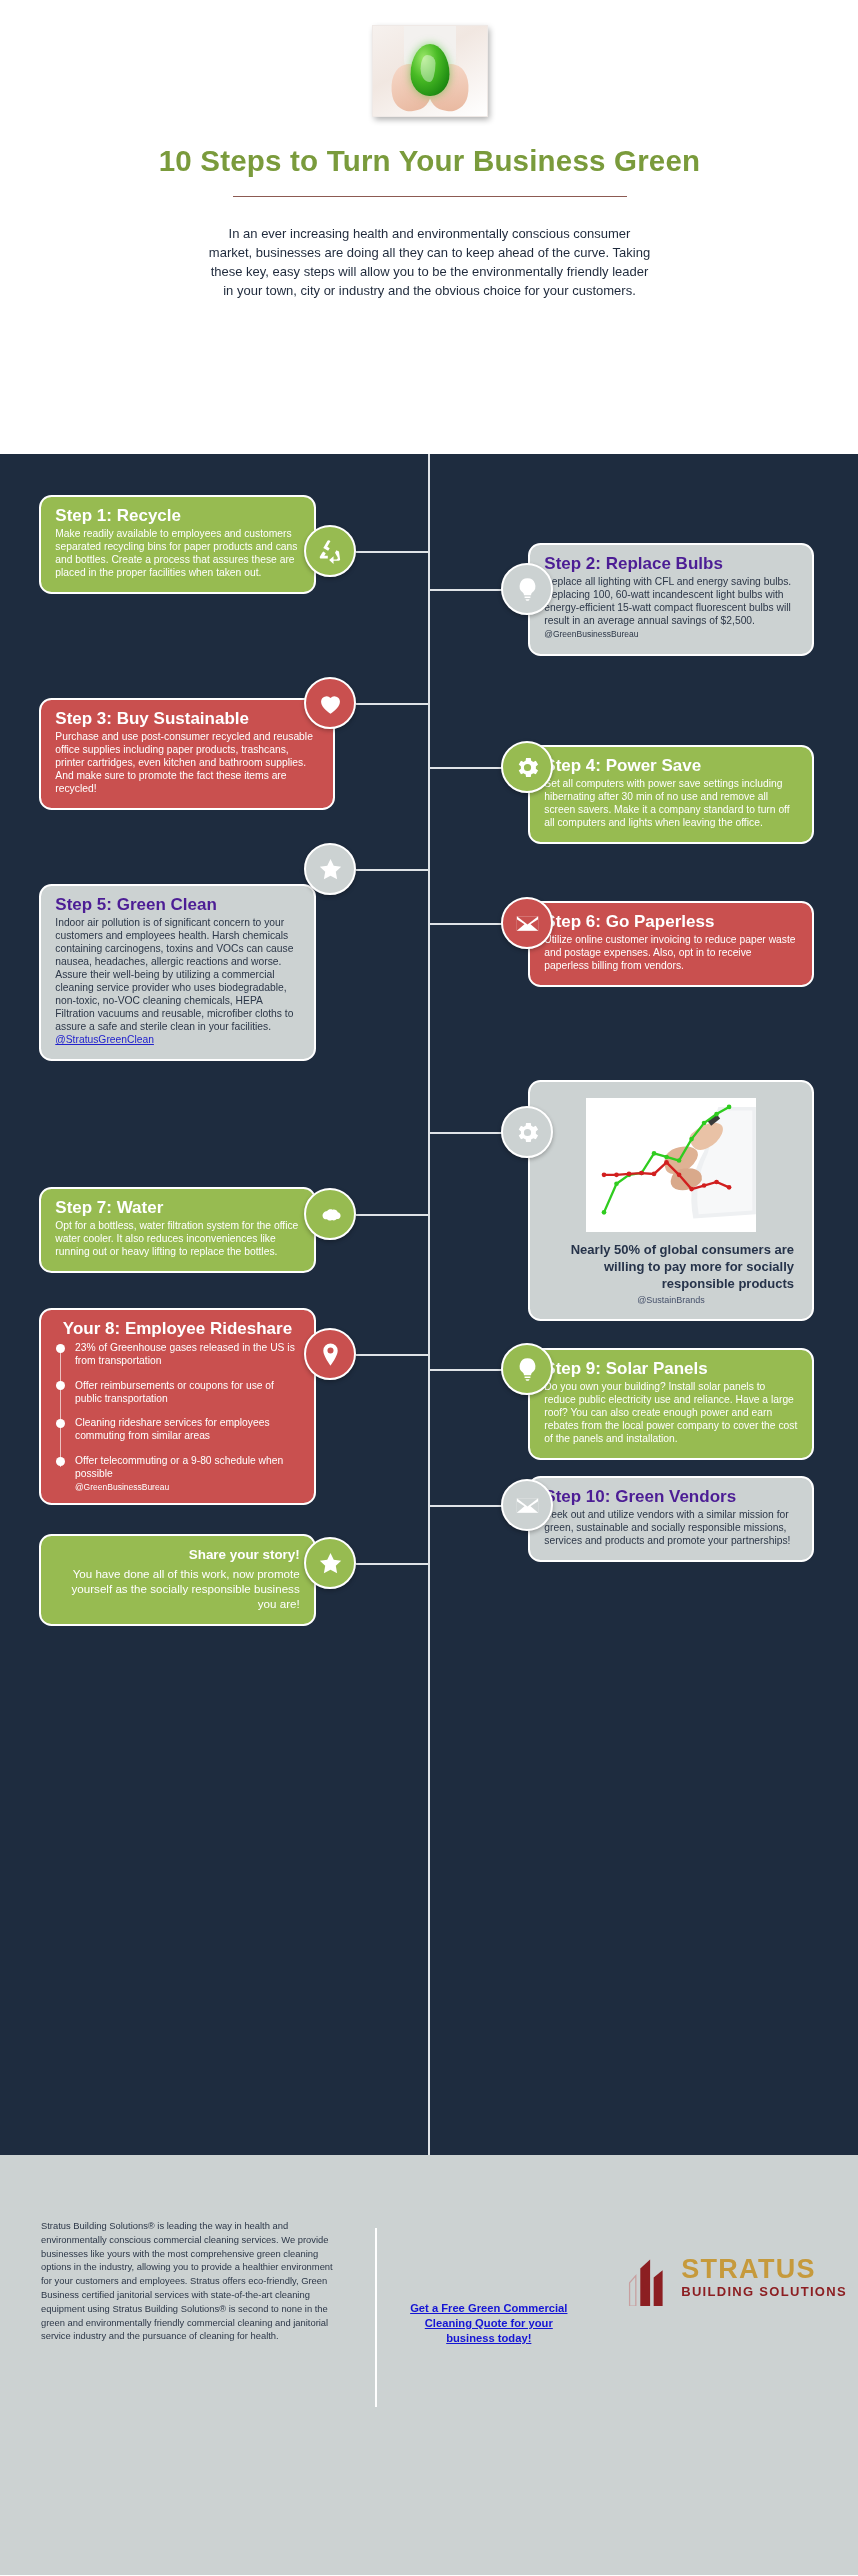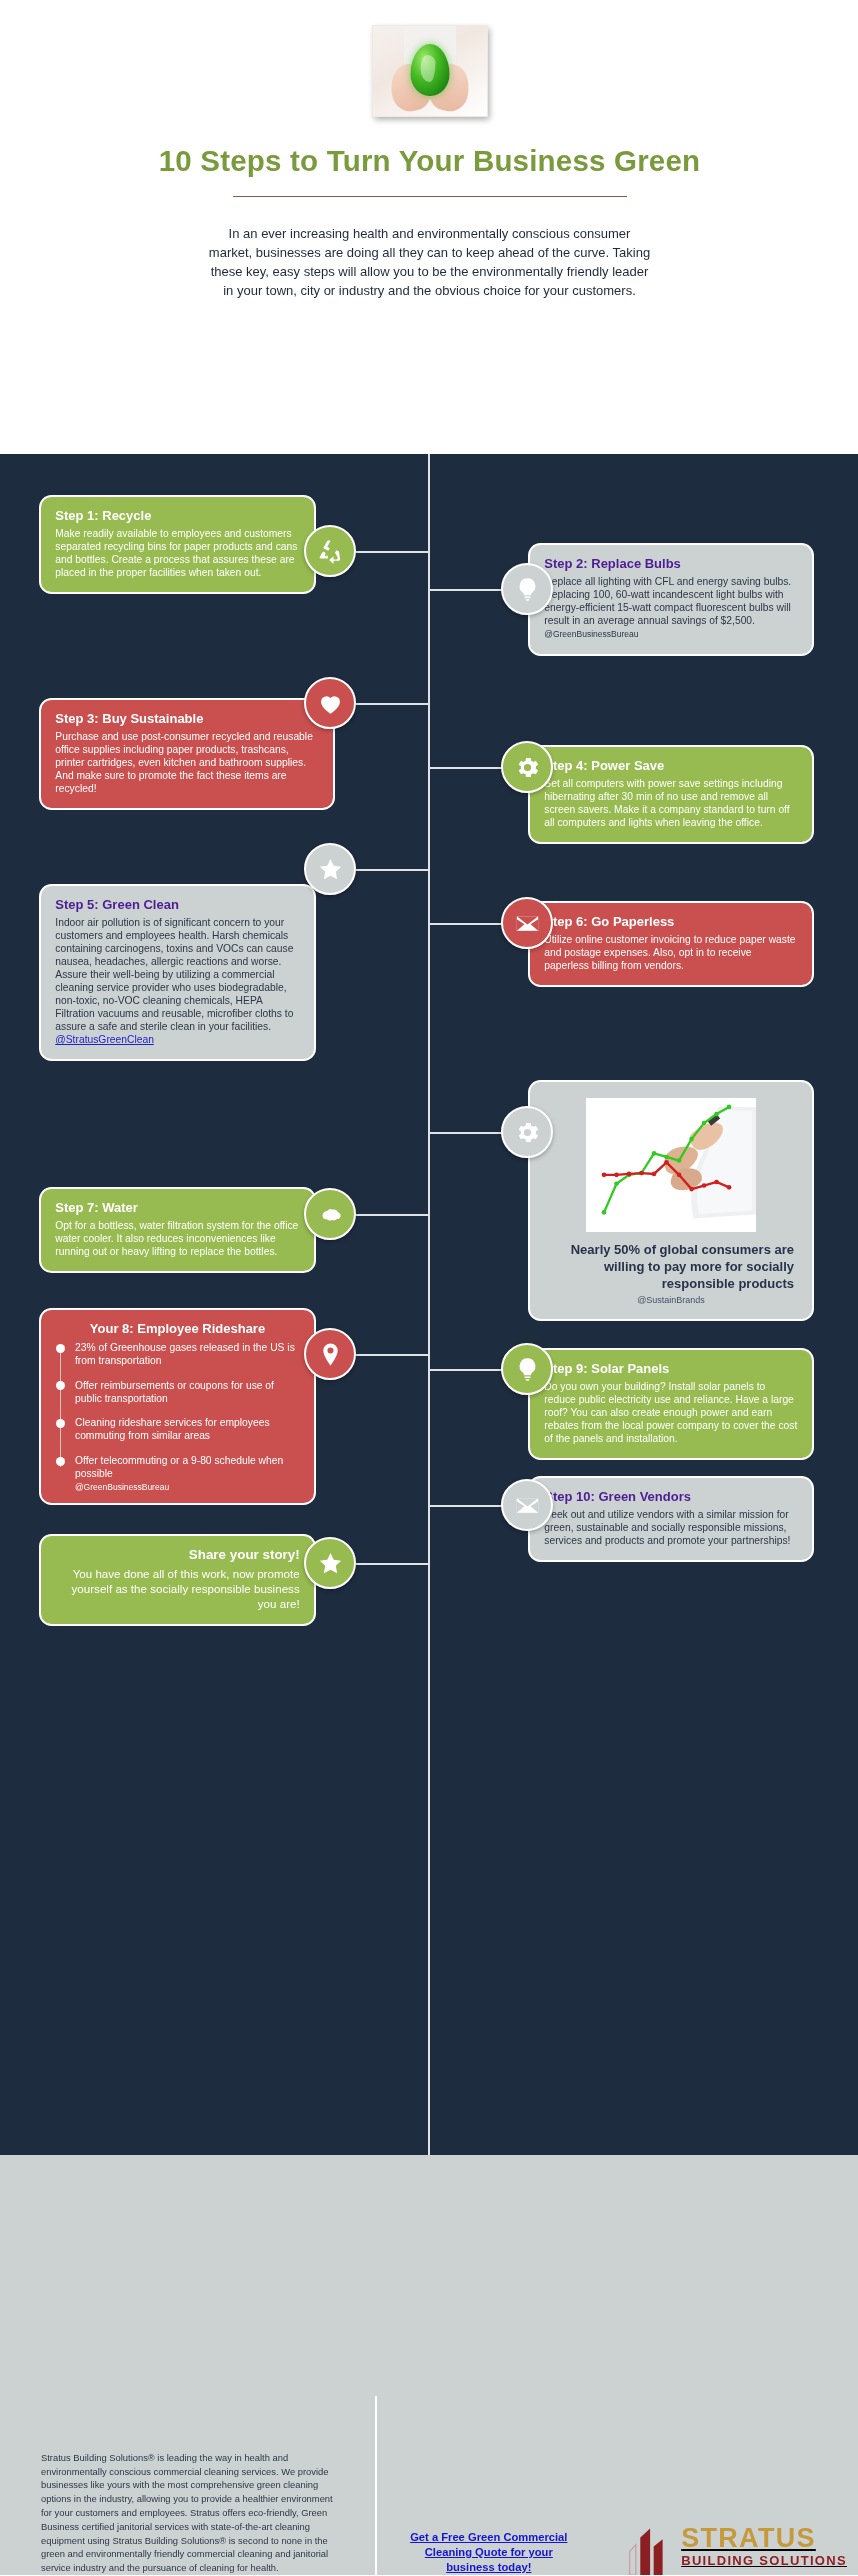--- a/index.html
+++ b/index.html
@@ -105,21 +105,21 @@
   .card {
     position: absolute;
     border-radius: 12.5px;
     border: 2.7px solid #ffffff;
     padding: 10.7px 14.3px 12.5px 14.3px;
   }
   .card.green  { background: #97bb51; }
   .card.red    { background: #c9504f; }
   .card.gray   { background: #ccd2d2; }
   .card-title {
-    font-size: 13px;
+    font-size: 17px;
     font-weight: bold;
     margin-bottom: 4.5px;
     line-height: 15px;
   }
   .card-body {
     font-size: 10.3px;
     line-height: 13px;
   }
   .card.green  .card-title, .card.green  .card-body { color: #ffffff; }
   .card.red    .card-title, .card.red    .card-body { color: #ffffff; }
@@ -171,21 +171,21 @@
   }
   .stat-src { text-align:center; font-size: 9px; color:#45506a; margin-top: 2.7px; }
 
   
   .footer {
     background: #ccd2d2;
     width: 859px;
     height: 420px;
     position: relative;
     display: flex;
-    align-items: flex-end;
+    align-items: flex-start;
     padding-top: 64px;
   }
   .footer-text {
     width: 295px;
     margin-left: 41px;
     font-size: 9.4px;
     line-height: 13.8px;
     color: #2c3748;
   }
   .footer-divider {
@@ -198,22 +198,22 @@
     margin-top: 82px;
     text-align: center;
     font-size: 11.2px;
     font-weight: bold;
     line-height: 15px;
     color: #1414d4;
     text-decoration: underline;
   }
   .footer-logo {
     margin-left: 52px;
-    margin-top: 70px;
-    display: flex; align-items: flex-start; text-decoration: underline;
+    margin-top: 37px;
+    display: flex; align-items: flex-start;
   }
   .logo-bars { position: relative; width: 50px; height: 50px; margin-right: 5.4px; }
   .logo-type { line-height: 1; }
   .logo-word {
     font-size: 27px; font-weight: bold; letter-spacing: 1.3px;
     color: #c69a3c; font-family: "Liberation Sans", sans-serif;
   }
   .logo-sub {
     font-size: 13px; font-weight: bold; letter-spacing: 1.3px;
     color: #8c1f22; margin-top: 1.8px;

